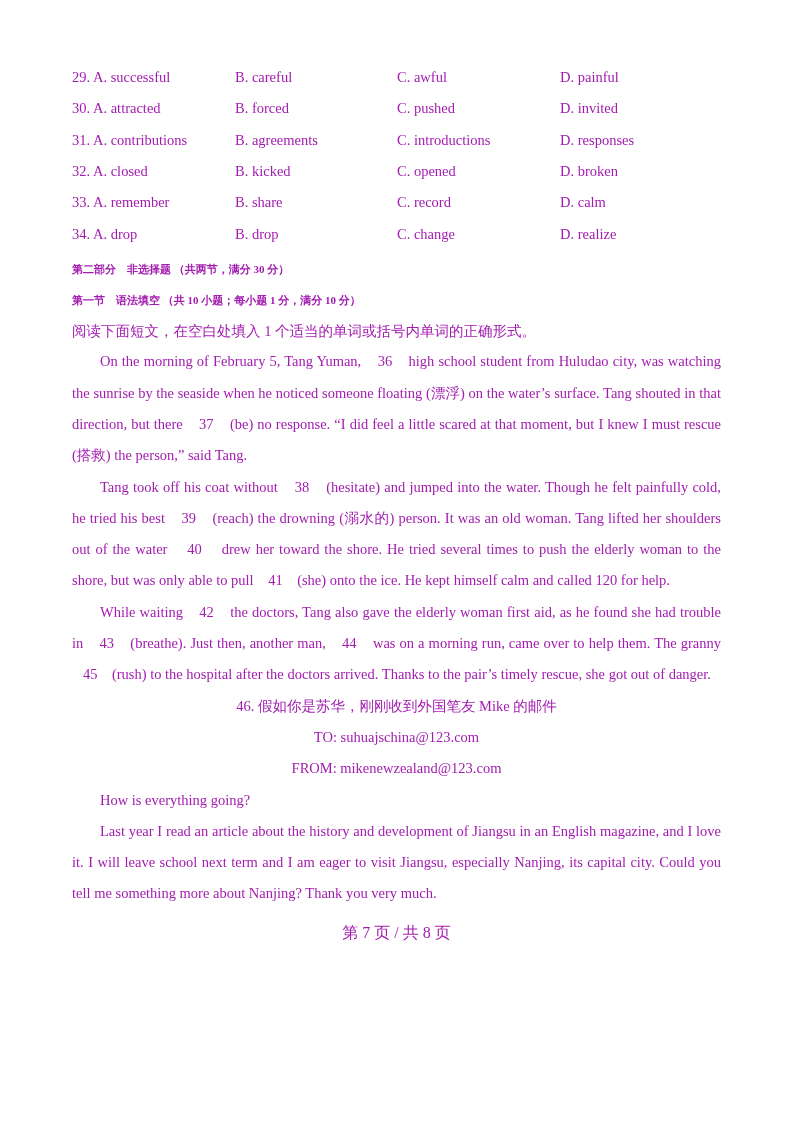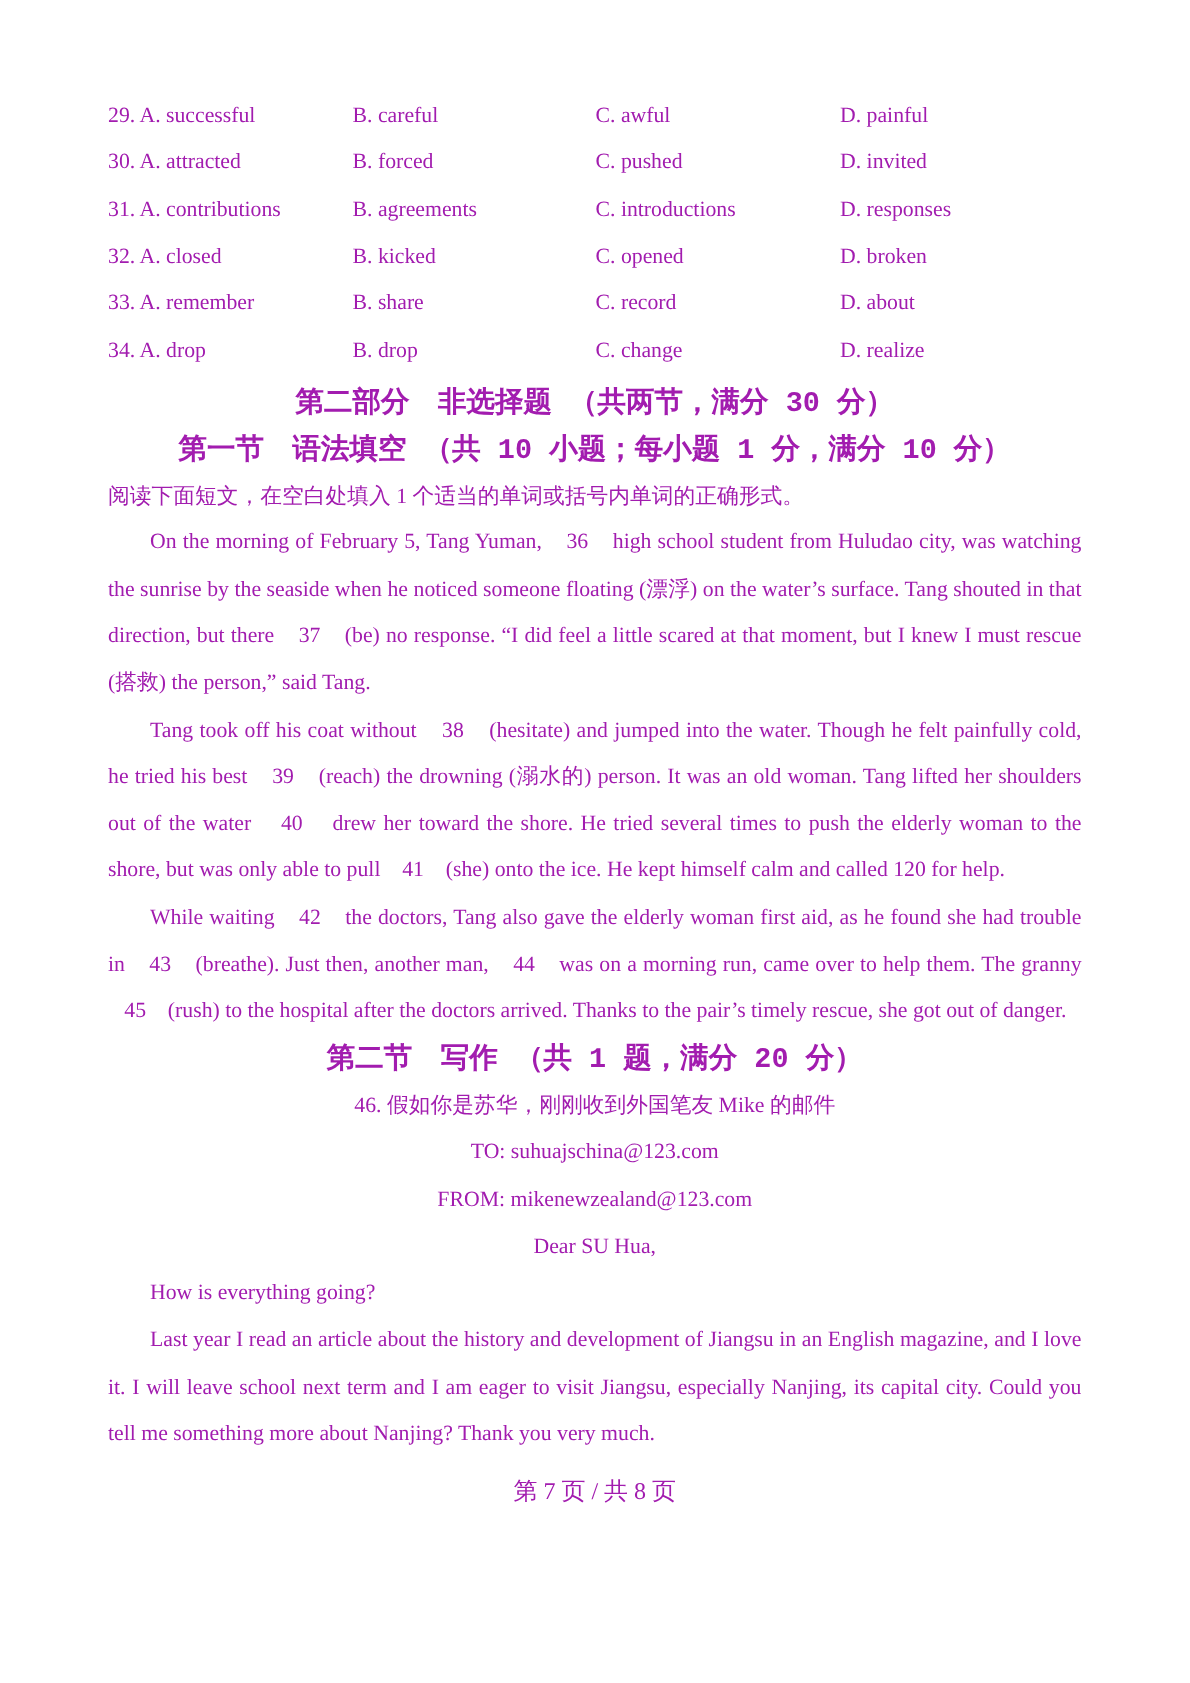--- a/index.html
+++ b/index.html
@@ -23,24 +23,23 @@
   .mc-row {
     display: grid;
     grid-template-columns: 163px 162px 163px 1fr;
     height: 31.3px;
     align-items: center;
   }
   .mc-cell { white-space: nowrap; }
   
   .h-part, .h-sec {
     font-weight: bold;
-    font-size: 19px;
+    font-size: 11px;
     line-height: 31.3px;
-    font-family: Liberation Mono, monospace;
-    text-align: center;
+    font-family: Liberation Serif, serif;
   }
   .instruction {
     line-height: 30px;
     font-size: 14.5px;
   }
   
   .cloze {
     margin: 0;
     text-align: justify;
     line-height: 31.3px;
@@ -97,42 +96,40 @@
     <div class="mc-row">
       <span class="mc-cell">32. A. closed</span>
       <span class="mc-cell">B. kicked</span>
       <span class="mc-cell">C. opened</span>
       <span class="mc-cell">D. broken</span>
     </div>
     <div class="mc-row">
       <span class="mc-cell">33. A. remember</span>
       <span class="mc-cell">B. share</span>
       <span class="mc-cell">C. record</span>
-      <span class="mc-cell">D. about</span>
+      <span class="mc-cell">D. calm</span>
     </div>
     <div class="mc-row">
       <span class="mc-cell">34. A. drop</span>
       <span class="mc-cell">B. drop</span>
       <span class="mc-cell">C. change</span>
       <span class="mc-cell">D. realize</span>
     </div>
   </div>
 
   <div class="h-part">第二部分　非选择题 （共两节，满分 30 分）</div>
   <div class="h-sec">第一节　语法填空 （共 10 小题；每小题 1 分，满分 10 分）</div>
   <div class="instruction">阅读下面短文，在空白处填入 1 个适当的单词或括号内单词的正确形式。</div>
 
   <p class="cloze">On the morning of February 5, Tang Yuman, <span class="blank">&nbsp;&nbsp;&nbsp;36&nbsp;&nbsp;&nbsp;</span> high school student from Huludao city, was watching the sunrise by the seaside when he noticed someone floating (漂浮) on the water’s surface. Tang shouted in that direction, but there <span class="blank">&nbsp;&nbsp;&nbsp;37&nbsp;&nbsp;&nbsp;</span> (be) no response. “I did feel a little scared at that moment, but I knew I must rescue (搭救) the person,” said Tang.</p>
   <p class="cloze">Tang took off his coat without <span class="blank">&nbsp;&nbsp;&nbsp;38&nbsp;&nbsp;&nbsp;</span> (hesitate) and jumped into the water. Though he felt painfully cold, he tried his best <span class="blank">&nbsp;&nbsp;&nbsp;39&nbsp;&nbsp;&nbsp;</span> (reach) the drowning (溺水的) person. It was an old woman. Tang lifted her shoulders out of the water <span class="blank">&nbsp;&nbsp;&nbsp;40&nbsp;&nbsp;&nbsp;</span> drew her toward the shore. He tried several times to push the elderly woman to the shore, but was only able to pull <span class="blank">&nbsp;&nbsp;&nbsp;41&nbsp;&nbsp;&nbsp;</span> (she) onto the ice. He kept himself calm and called 120 for help.</p>
   <p class="cloze">While waiting <span class="blank">&nbsp;&nbsp;&nbsp;42&nbsp;&nbsp;&nbsp;</span> the doctors, Tang also gave the elderly woman first aid, as he found she had trouble in <span class="blank">&nbsp;&nbsp;&nbsp;43&nbsp;&nbsp;&nbsp;</span> (breathe). Just then, another man, <span class="blank">&nbsp;&nbsp;&nbsp;44&nbsp;&nbsp;&nbsp;</span> was on a morning run, came over to help them. The granny <span class="blank">&nbsp;&nbsp;&nbsp;45&nbsp;&nbsp;&nbsp;</span> (rush) to the hospital after the doctors arrived. Thanks to the pair’s timely rescue, she got out of danger.</p>
 
-  <div class="h-sec">第二节　写作 （共 1 题，满分 20 分）</div>
 
   <div class="line">46. 假如你是苏华，刚刚收到外国笔友 Mike 的邮件</div>
   <div class="line">TO: suhuajschina@123.com</div>
   <div class="line">FROM: mikenewzealand@123.com</div>
-  <div class="line">Dear SU Hua,</div>
   <p class="email-para indent">How is everything going?</p>
   <p class="email-para indent justify">Last year I read an article about the history and development of Jiangsu in an English magazine, and I love it. I will leave school next term and I am eager to visit Jiangsu, especially Nanjing, its capital city. Could you tell me something more about Nanjing? Thank you very much.</p>
 
   <div class="footer">第 7 页 / 共 8 页</div>
 
 </div>
 
 </body></html>

